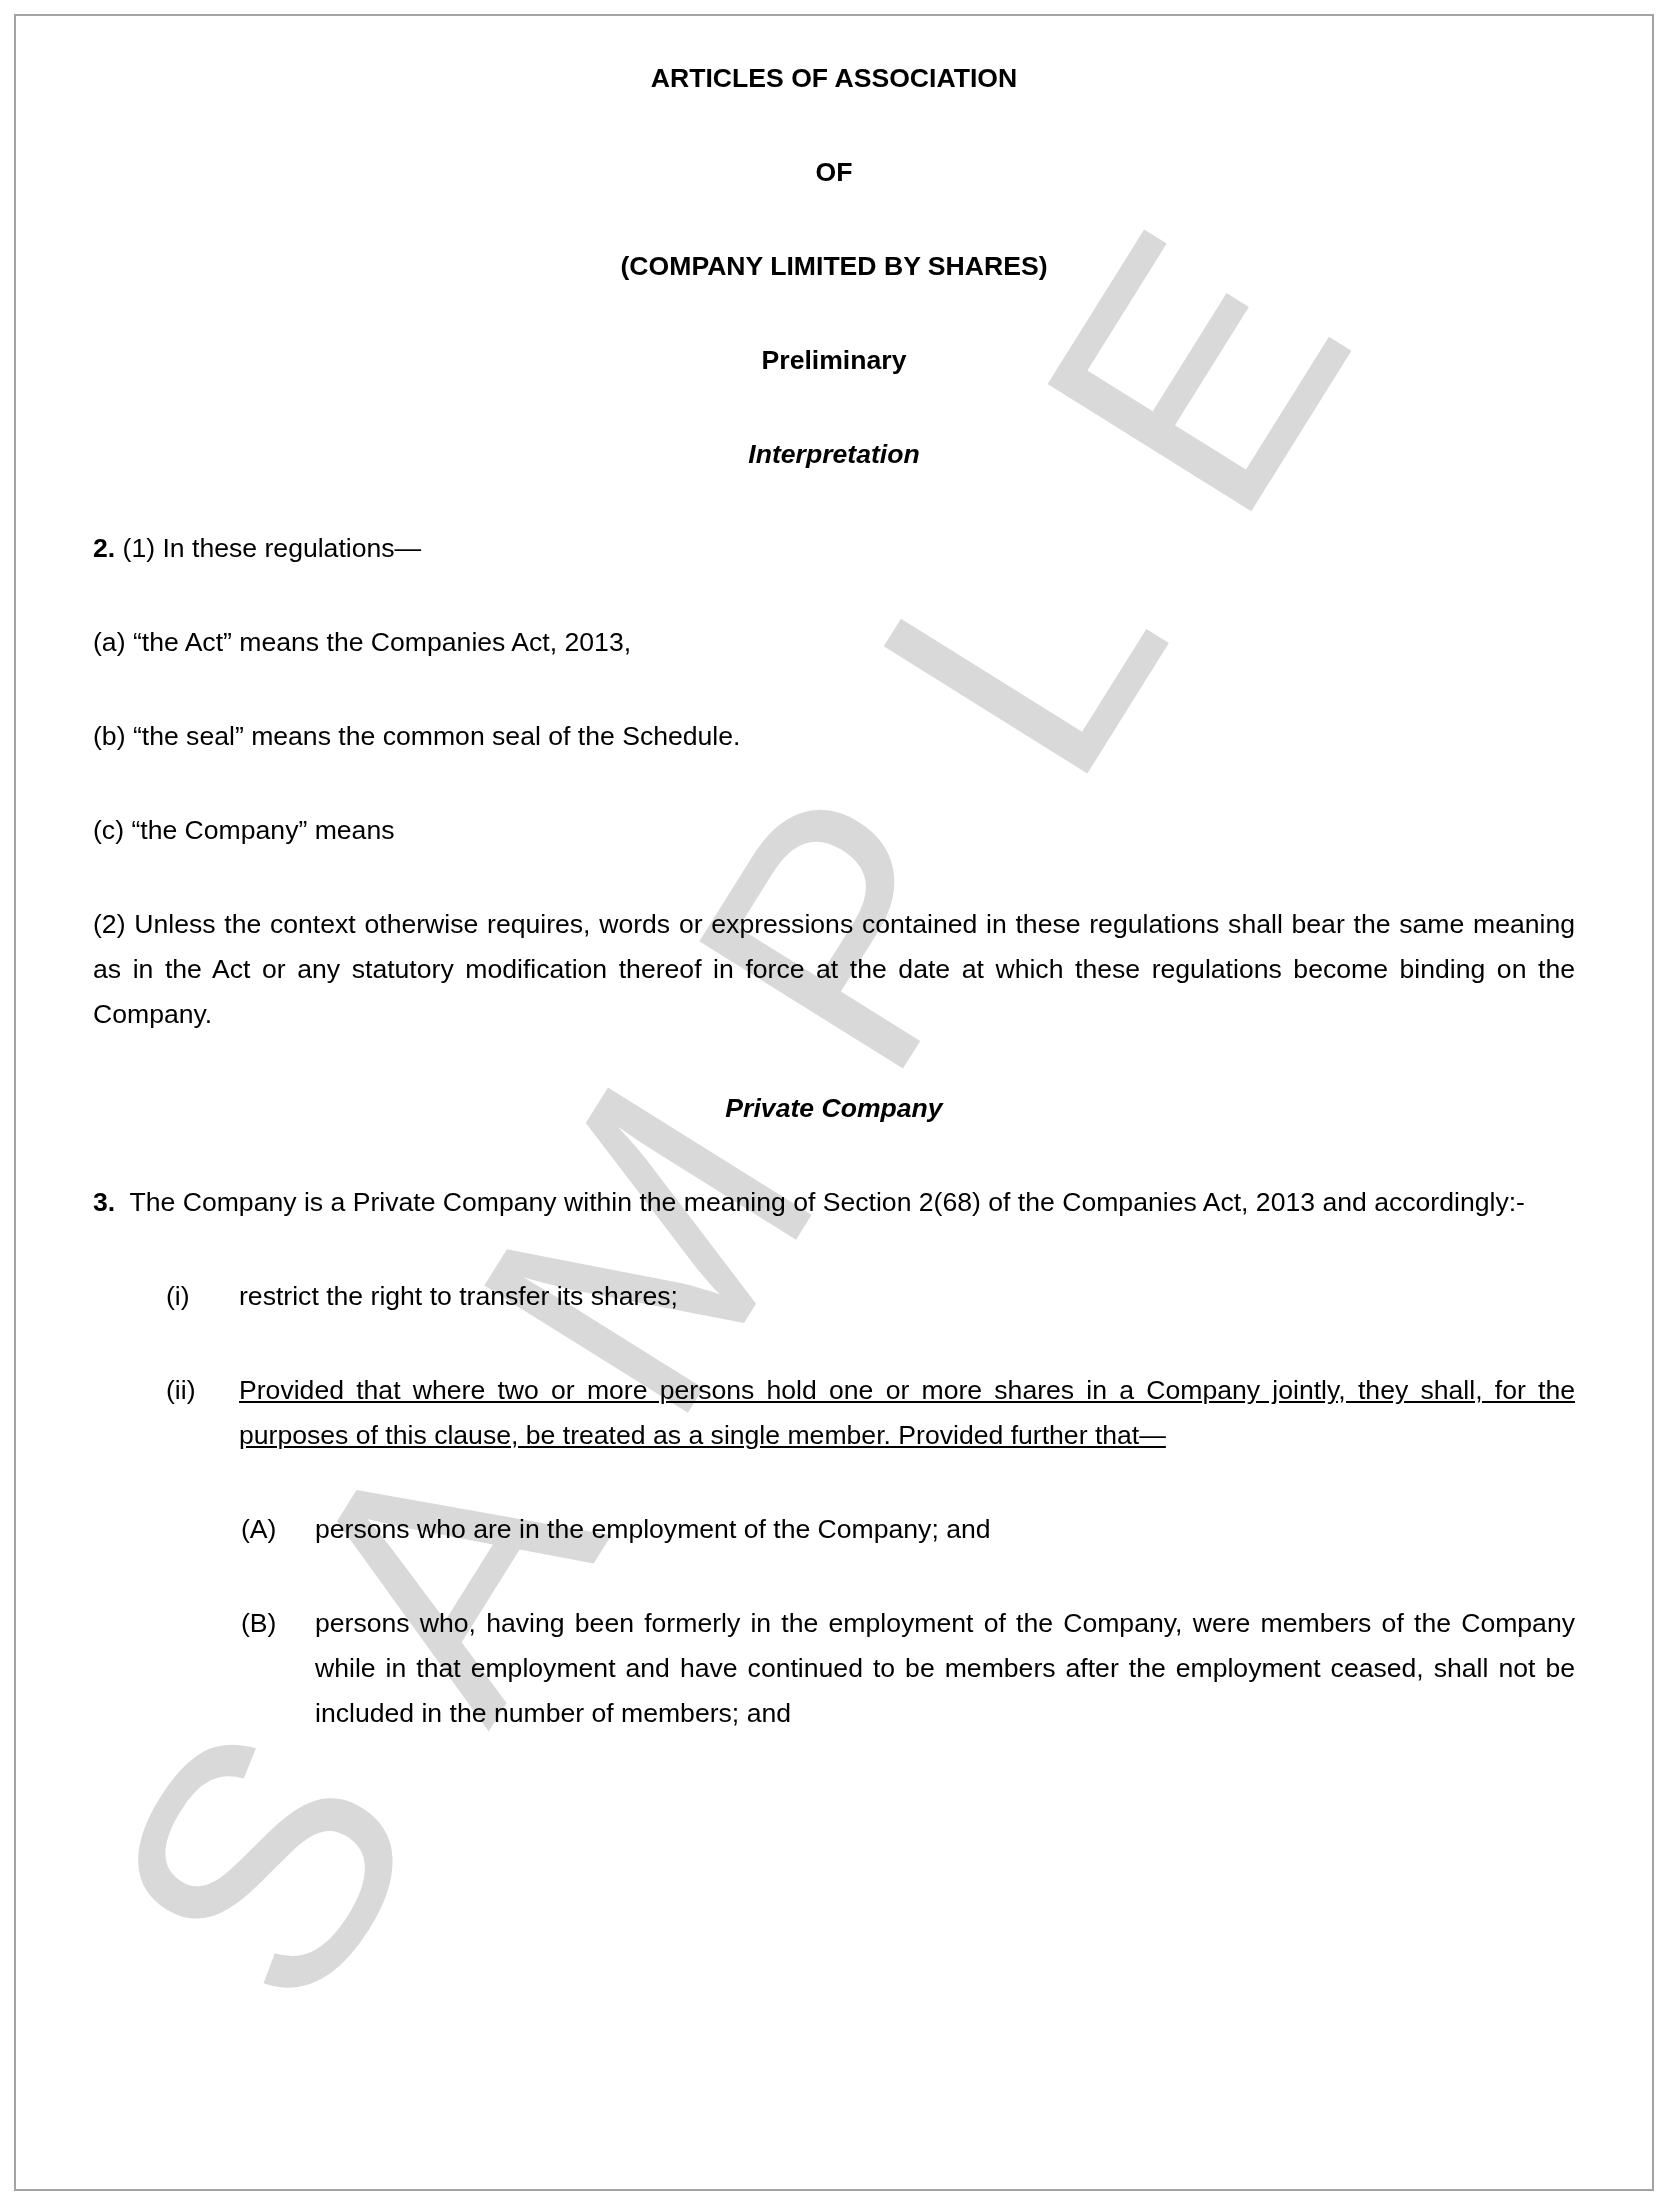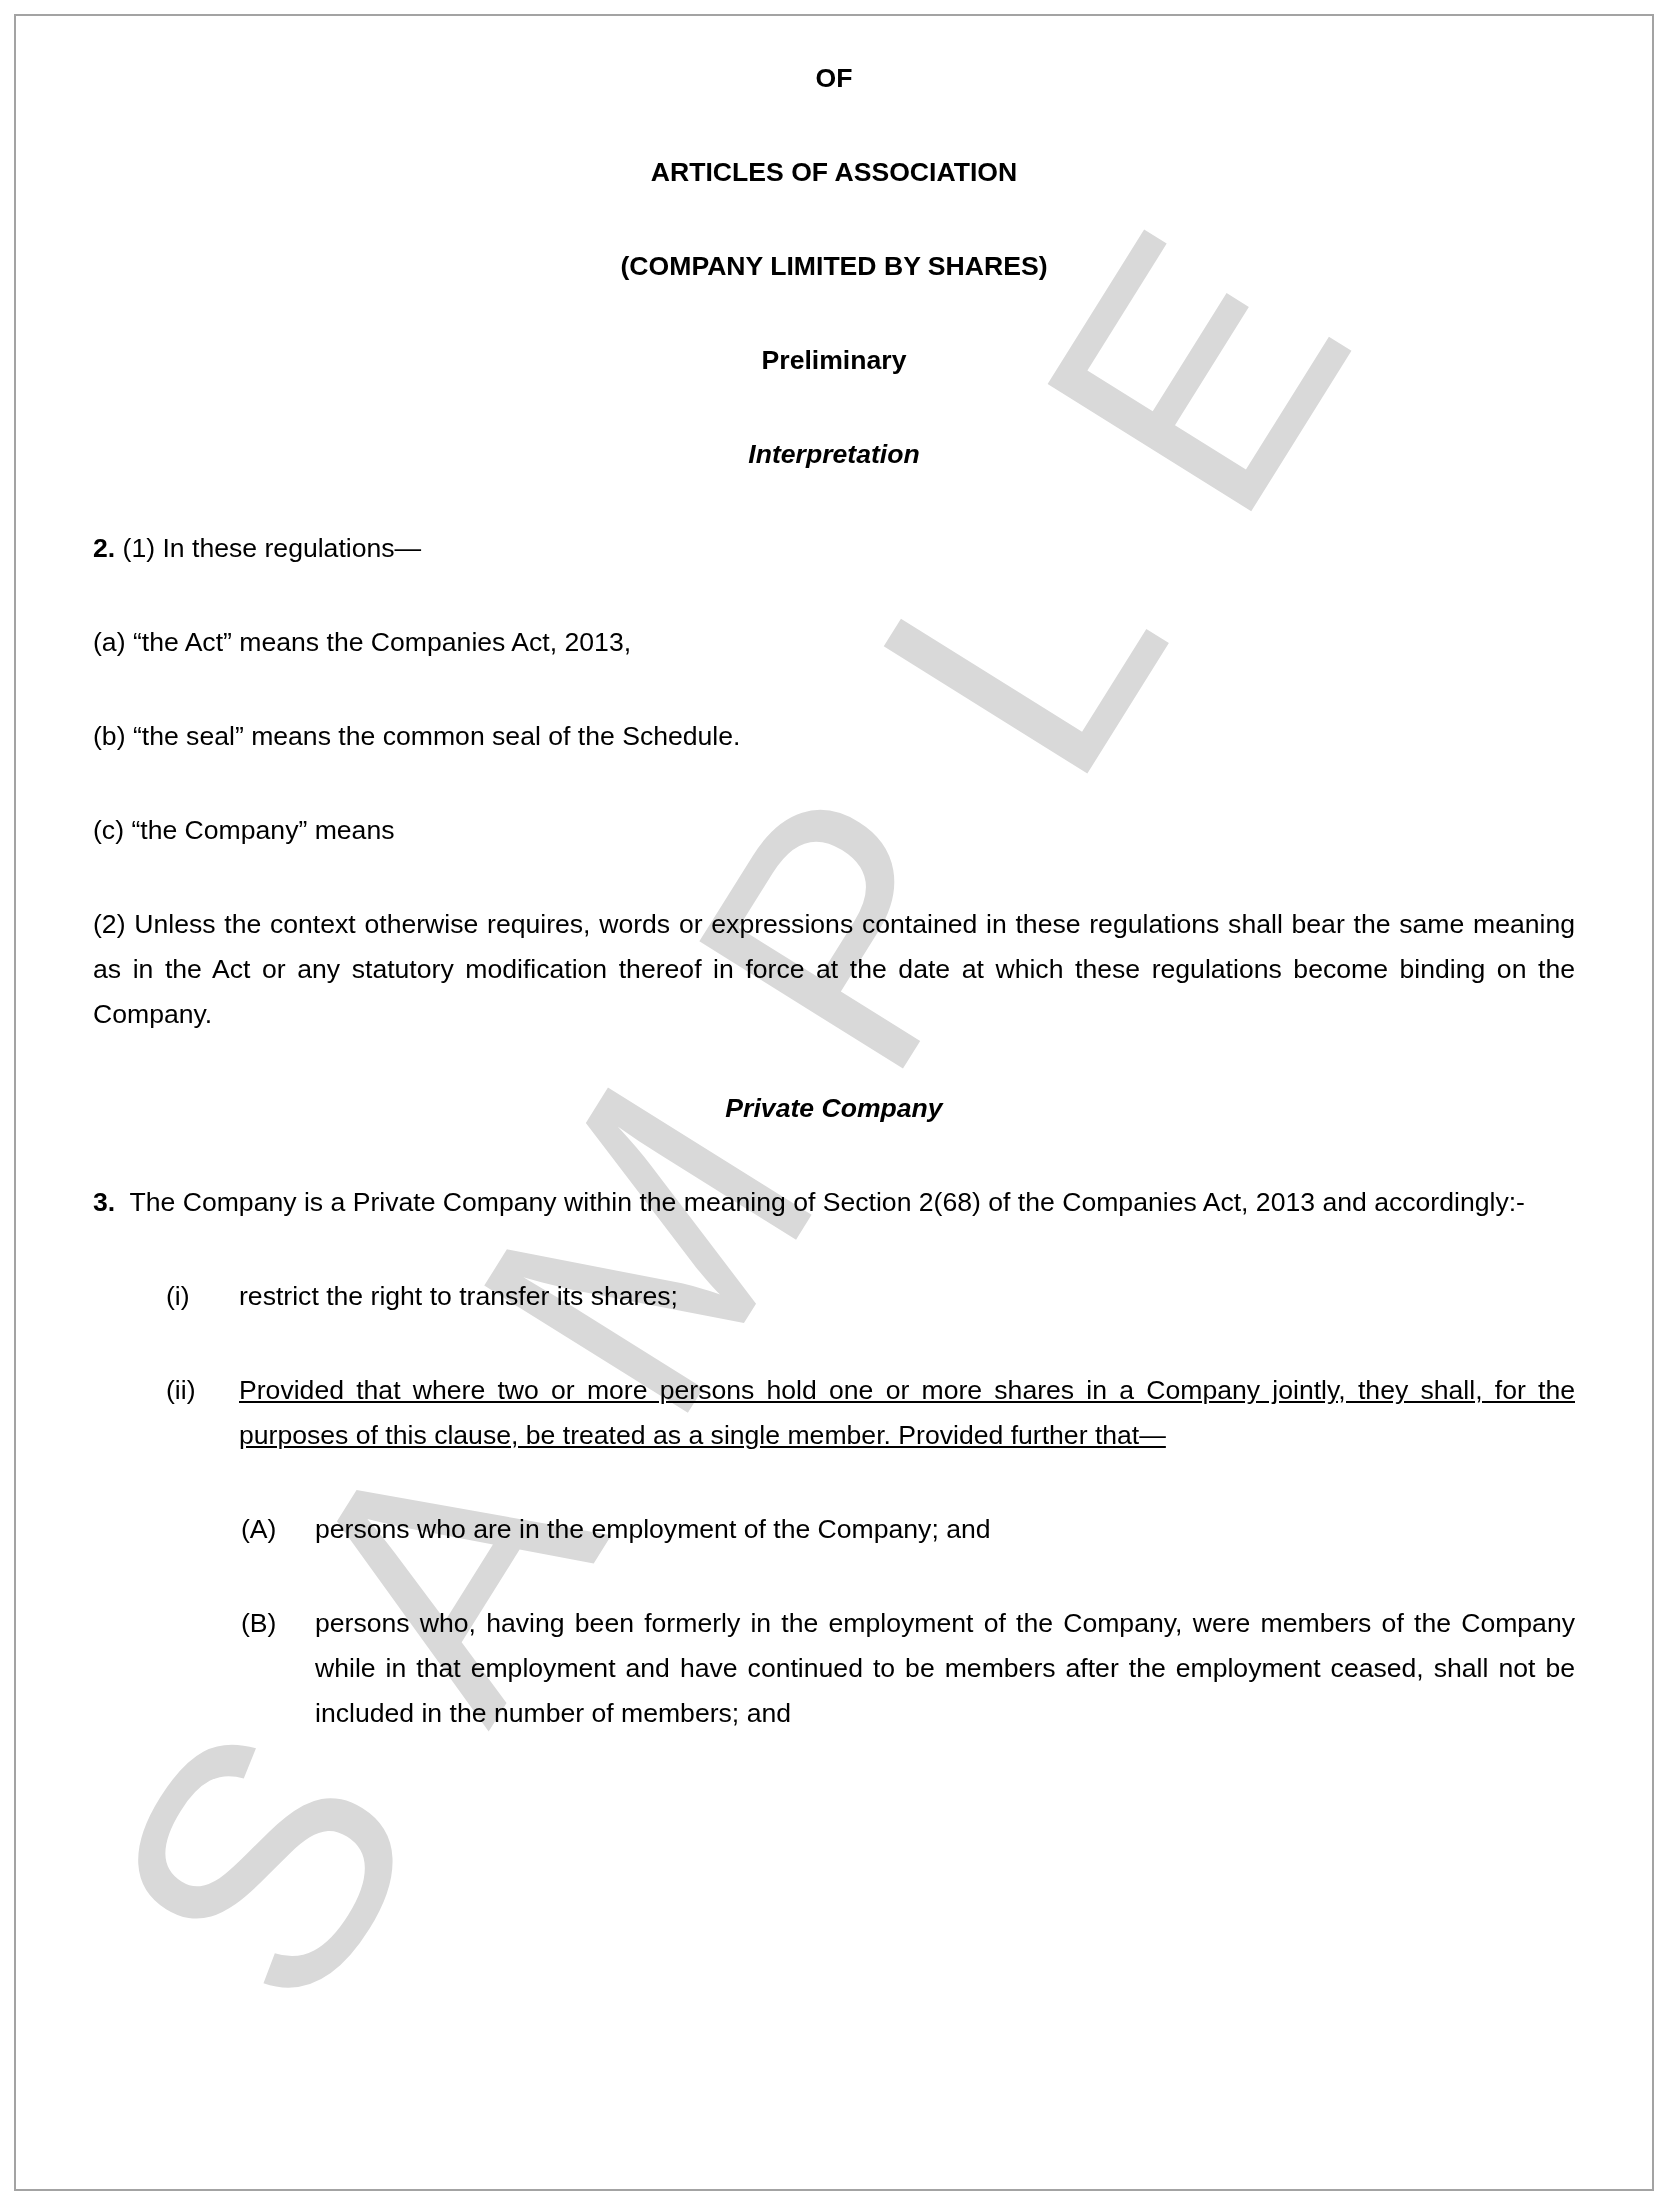--- a/index.html
+++ b/index.html
@@ -95,23 +95,23 @@
 <body>
 
 <div class="page">
 
   <div class="watermark">SAMPLE</div>
 
   <div class="page-border"></div>
 
   <div class="content">
 
+    <p class="h">ARTICLES OF ASSOCIATION</p>
+
     <p class="h">OF</p>
-
-    <p class="h">ARTICLES OF ASSOCIATION</p>
 
     <p class="h">(COMPANY LIMITED BY SHARES)</p>
 
     <p class="h">Preliminary</p>
 
 
     <p class="h italic">Interpretation</p>
 
     <p><span class="b">2.</span> <span>(1) In these regulations—</span></p>
 

